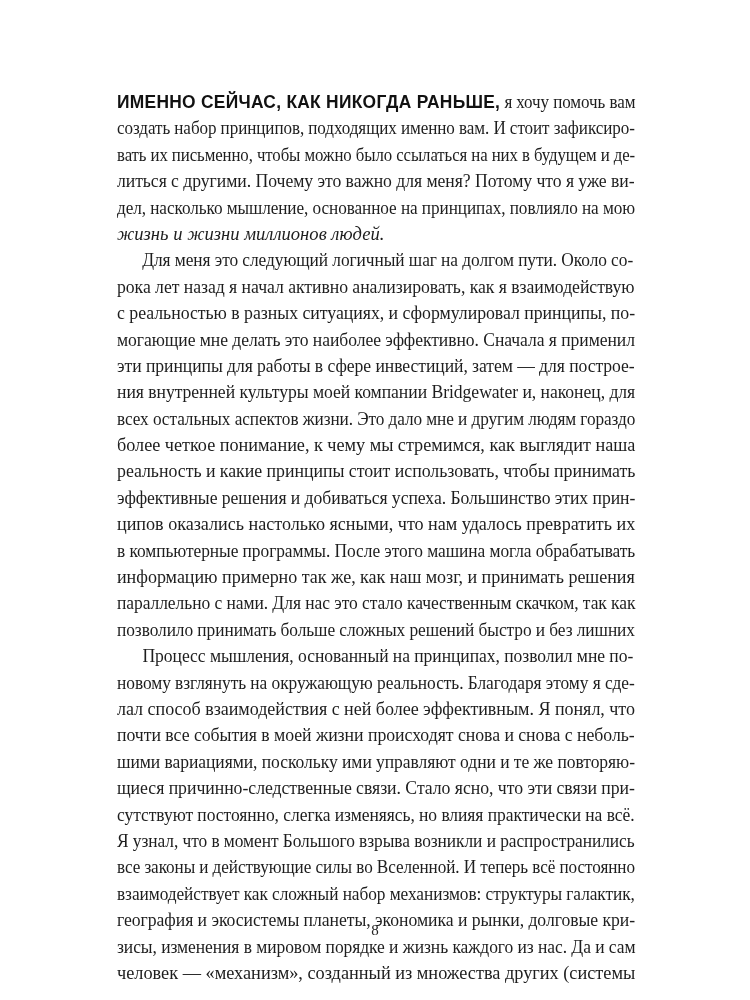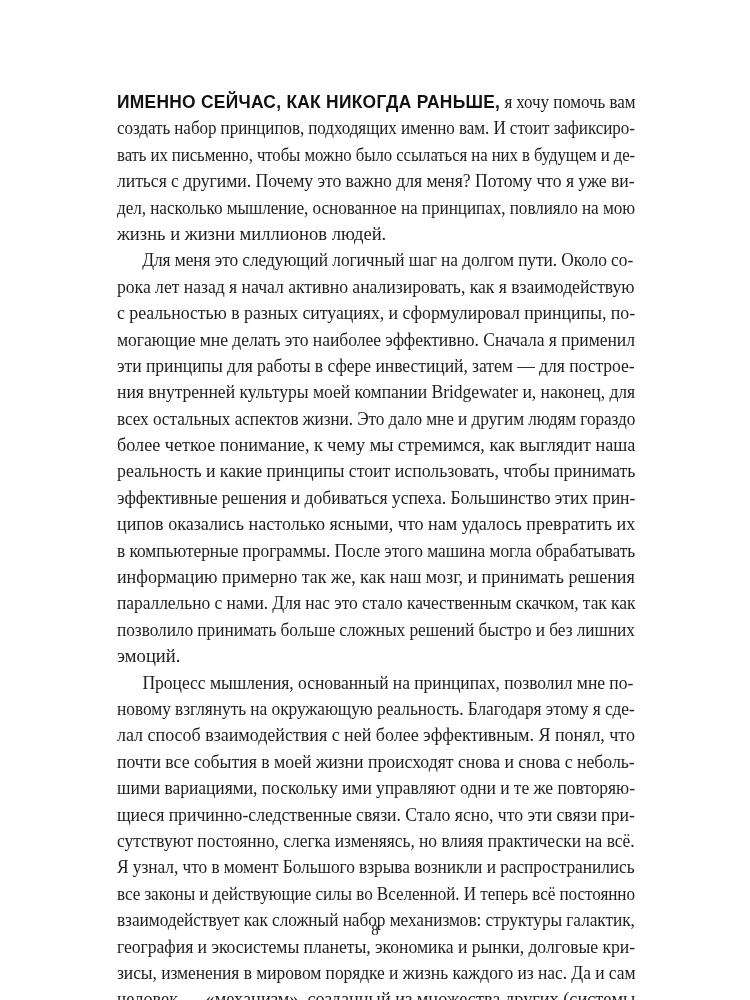--- a/index.html
+++ b/index.html
@@ -59,40 +59,39 @@
 <body>
 
 <div class="page">
 
   <div>
     <span class="line" style="white-space: nowrap; display: block; width: 518px; letter-spacing: -0.0792254px; transform-origin: left center; transform: scaleX(0.9152); box-sizing: border-box; text-align: left; text-align-last: left;"><span class="lead">ИМЕННО СЕЙЧАС, КАК НИКОГДА РАНЬШЕ,</span><span> я хочу помочь вам</span></span>
     <span class="line" style="white-space: nowrap; display: block; width: 518px; letter-spacing: -0.0806678px; transform-origin: left center; transform: scaleX(0.9184); box-sizing: border-box; text-align: left; text-align-last: left;">создать набор принципов, подходящих именно вам. И стоит зафиксиро-</span>
     <span class="line" style="white-space: nowrap; display: block; width: 518px; letter-spacing: -0.0962069px; transform-origin: left center; transform: scaleX(0.904); box-sizing: border-box; text-align: left; text-align-last: left;">вать их письменно, чтобы можно было ссылаться на них в будущем и де-</span>
     <span class="line" style="white-space: nowrap; display: block; width: 518px; letter-spacing: -0.0492701px; transform-origin: left center; transform: scaleX(0.9505); box-sizing: border-box; text-align: left; text-align-last: left;">литься с другими. Почему это важно для меня? Потому что я уже ви-</span>
     <span class="line" style="white-space: nowrap; display: block; width: 518px; letter-spacing: -0.0748673px; transform-origin: left center; transform: scaleX(0.925); box-sizing: border-box; text-align: left; text-align-last: left;">дел, насколько мышление, основанное на принципах, повлияло на мою</span>
-    <span class="line last" style="white-space: nowrap; display: block; width: 518px; box-sizing: border-box; text-align: left; text-align-last: left;">жизнь и жизни миллионов людей.</span>
+    <span class="line last" style="white-space: nowrap; display: block; width: 518px; box-sizing: border-box; text-align: left; text-align-last: left; font-style: italic;">жизнь и жизни миллионов людей.</span>
   </div>
 
   <div>
     <span class="line indent" style="white-space: nowrap; display: block; width: 518px; letter-spacing: -0.0662264px; transform-origin: left center; transform: scaleX(0.9335); box-sizing: border-box; text-align: left; text-align-last: left;">Для меня это следующий логичный шаг на долгом пути. Около со-</span>
     <span class="line" style="white-space: nowrap; display: block; width: 518px; letter-spacing: -0.0477148px; transform-origin: left center; transform: scaleX(0.9522); box-sizing: border-box; text-align: left; text-align-last: left;">рока лет назад я начал активно анализировать, как я взаимодействую</span>
     <span class="line" style="white-space: nowrap; display: block; width: 518px; letter-spacing: -0.0430147px; transform-origin: left center; transform: scaleX(0.9575); box-sizing: border-box; text-align: left; text-align-last: left;">с реальностью в разных ситуациях, и сформулировал принципы, по-</span>
     <span class="line" style="white-space: nowrap; display: block; width: 518px; letter-spacing: -0.053902px; transform-origin: left center; transform: scaleX(0.9453); box-sizing: border-box; text-align: left; text-align-last: left;">могающие мне делать это наиболее эффективно. Сначала я применил</span>
     <span class="line" style="white-space: nowrap; display: block; width: 518px; letter-spacing: -0.0523636px; transform-origin: left center; transform: scaleX(0.947); box-sizing: border-box; text-align: left; text-align-last: left;">эти принципы для работы в сфере инвестиций, затем — для построе-</span>
     <span class="line" style="white-space: nowrap; display: block; width: 518px; letter-spacing: -0.0508197px; transform-origin: left center; transform: scaleX(0.9487); box-sizing: border-box; text-align: left; text-align-last: left;">ния внутренней культуры моей компании Bridgewater и, наконец, для</span>
     <span class="line" style="white-space: nowrap; display: block; width: 518px; letter-spacing: -0.0734043px; transform-origin: left center; transform: scaleX(0.9267); box-sizing: border-box; text-align: left; text-align-last: left;">всех остальных аспектов жизни. Это дало мне и другим людям гораздо</span>
     <span class="line" style="white-space: nowrap; display: block; width: 518px; letter-spacing: -0.0220339px; transform-origin: left center; transform: scaleX(0.9792); box-sizing: border-box; text-align: left; text-align-last: left;">более четкое понимание, к чему мы стремимся, как выглядит наша</span>
     <span class="line" style="white-space: nowrap; display: block; width: 518px; letter-spacing: -0.0414365px; transform-origin: left center; transform: scaleX(0.9593); box-sizing: border-box; text-align: left; text-align-last: left;">реальность и какие принципы стоит использовать, чтобы принимать</span>
     <span class="line" style="white-space: nowrap; display: block; width: 518px; letter-spacing: -0.0523636px; transform-origin: left center; transform: scaleX(0.9487); box-sizing: border-box; text-align: left; text-align-last: left;">эффективные решения и добиваться успеха. Большинство этих прин-</span>
     <span class="line" style="white-space: nowrap; display: block; width: 518px; letter-spacing: -0.0253283px; transform-origin: left center; transform: scaleX(0.9755); box-sizing: border-box; text-align: left; text-align-last: left;">ципов оказались настолько ясными, что нам удалось превратить их</span>
     <span class="line" style="white-space: nowrap; display: block; width: 518px; letter-spacing: -0.0645161px; transform-origin: left center; transform: scaleX(0.935); box-sizing: border-box; text-align: left; text-align-last: left;">в компьютерные программы. После этого машина могла обрабатывать</span>
     <span class="line" style="white-space: nowrap; display: block; width: 518px; letter-spacing: -0.0285981px; transform-origin: left center; transform: scaleX(0.97); box-sizing: border-box; text-align: left; text-align-last: left;">информацию примерно так же, как наш мозг, и принимать решения</span>
     <span class="line" style="white-space: nowrap; display: block; width: 518px; letter-spacing: -0.0615108px; transform-origin: left center; transform: scaleX(0.9401); box-sizing: border-box; text-align: left; text-align-last: left;">параллельно с нами. Для нас это стало качественным скачком, так как</span>
     <span class="line" style="white-space: nowrap; display: block; width: 518px; letter-spacing: -0.0660107px; transform-origin: left center; transform: scaleX(0.9333); box-sizing: border-box; text-align: left; text-align-last: left;">позволило принимать больше сложных решений быстро и без лишних</span>
-    <span class="line last" style="white-space: nowrap; display: block; width: 518px; box-sizing: border-box; text-align: left; text-align-last: left;">эмоций.</span>
   </div>
 
   <div>
     <span class="line indent" style="white-space: nowrap; display: block; width: 518px; letter-spacing: -0.0550669px; transform-origin: left center; transform: scaleX(0.9442); box-sizing: border-box; text-align: left; text-align-last: left;">Процесс мышления, основанный на принципах, позволил мне по-</span>
     <span class="line" style="white-space: nowrap; display: block; width: 518px; letter-spacing: -0.0645161px; transform-origin: left center; transform: scaleX(0.935); box-sizing: border-box; text-align: left; text-align-last: left;">новому взглянуть на окружающую реальность. Благодаря этому я сде-</span>
     <span class="line" style="white-space: nowrap; display: block; width: 518px; letter-spacing: -0.0302239px; transform-origin: left center; transform: scaleX(0.97); box-sizing: border-box; text-align: left; text-align-last: left;">лал способ взаимодействия с ней более эффективным. Я понял, что</span>
     <span class="line" style="white-space: nowrap; display: block; width: 518px; letter-spacing: -0.0445872px; transform-origin: left center; transform: scaleX(0.9557); box-sizing: border-box; text-align: left; text-align-last: left;">почти все события в моей жизни происходят снова и снова с неболь-</span>
     <span class="line" style="white-space: nowrap; display: block; width: 518px; letter-spacing: -0.0554348px; transform-origin: left center; transform: scaleX(0.9435); box-sizing: border-box; text-align: left; text-align-last: left;">шими вариациями, поскольку ими управляют одни и те же повторяю-</span>
     <span class="line" style="white-space: nowrap; display: block; width: 518px; letter-spacing: -0.0461538px; transform-origin: left center; transform: scaleX(0.954); box-sizing: border-box; text-align: left; text-align-last: left;">щиеся причинно-следственные связи. Стало ясно, что эти связи при-</span>
     <span class="line" style="white-space: nowrap; display: block; width: 518px; letter-spacing: -0.056962px; transform-origin: left center; transform: scaleX(0.9418); box-sizing: border-box; text-align: left; text-align-last: left;">сутствуют постоянно, слегка изменяясь, но влияя практически на всё.</span>

